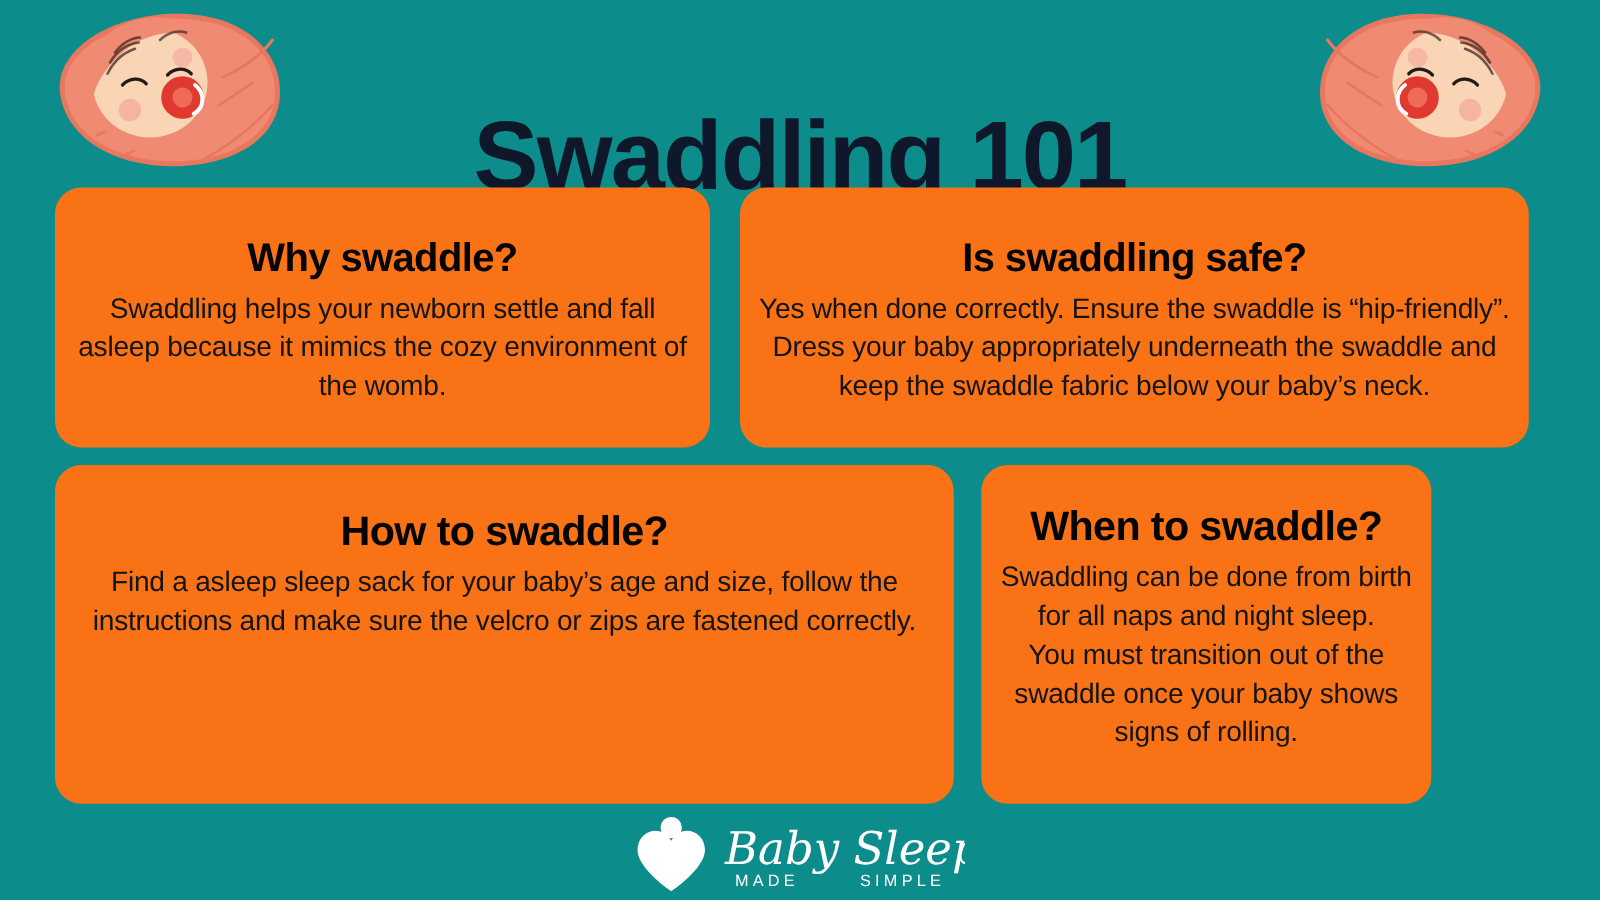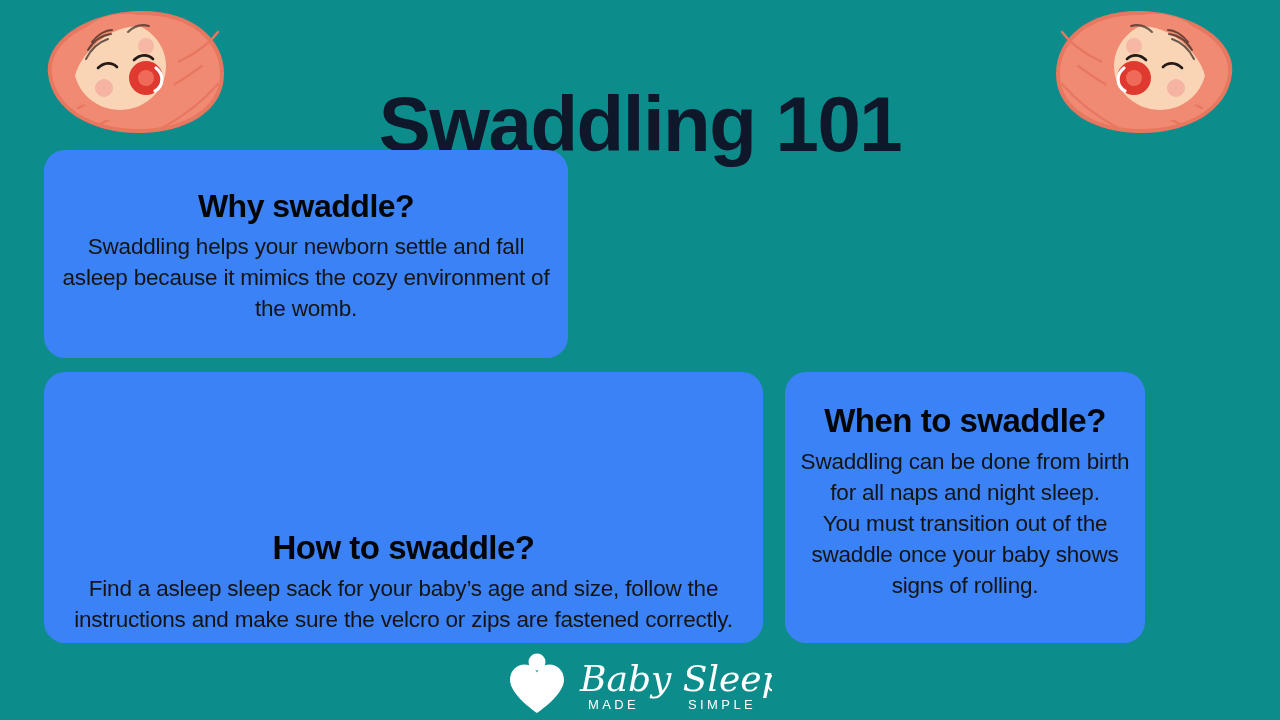--- a/index.html
+++ b/index.html
@@ -40,21 +40,21 @@
     font-size: 78px;
     line-height: 116px;
     font-weight: 800;
     letter-spacing: -1.5px;
     white-space: nowrap;
   }
 
   
   .card {
     position: absolute;
-    background: #3b82f6;
+    background: #f97316;
     border-radius: 21px;
     box-sizing: border-box;
     display: flex;
     flex-direction: column;
     justify-content: center;
     padding: 8px 14px;
   }
   #card-why   { left: 44px;  top: 150px; width: 524px; height: 208px; }
   #card-safe  { left: 592px; top: 150px; width: 631px; height: 208px; }
   #card-how   { left: 44px;  top: 372px; width: 719px; height: 271px; }
@@ -77,21 +77,21 @@
     line-height: 31px;
     letter-spacing: -0.2px;
     white-space: pre-line;
   }
 
   #card-how .card-title  { font-size: 33px; }
   #card-how .card-body   { font-size: 22.5px; }
   #card-when .card-title { font-size: 33px; }
 
   
-  #card-how { justify-content: flex-end; padding-top: 32px; }
+  #card-how { justify-content: flex-start; padding-top: 32px; }
   #card-when { justify-content: flex-start; padding-top: 28px; }
 
   
   #logo {
     position: absolute;
     left: 0; top: 648px;
     width: 1280px; height: 72px;
     display: flex;
     align-items: center;
     justify-content: center;
@@ -170,20 +170,24 @@
         <path d="M114 60 C122 66 122 78 113 83" fill="none" stroke="#ffffff" stroke-width="3.2" stroke-linecap="round"></path>
       </svg>
     </div>
   </div>
 
   <div class="card" id="card-why">
     <h2 class="card-title">Why swaddle?</h2>
     <p class="card-body">Swaddling helps your newborn settle and fall asleep because it mimics the cozy environment of the womb.</p>
   </div>
 
+  <div class="card" id="card-safe">
+    <h2 class="card-title">Is swaddling safe?</h2>
+    <p class="card-body">Yes when done correctly. Ensure the swaddle is “hip-friendly”. Dress your baby appropriately underneath the swaddle and keep the swaddle fabric below your baby’s neck.</p>
+  </div>
 
   <div class="card" id="card-how">
     <h2 class="card-title">How to swaddle?</h2>
     <p class="card-body">Find a asleep sleep sack for your baby’s age and size, follow the instructions and make sure the velcro or zips are fastened correctly.</p>
   </div>
 
   <div class="card" id="card-when">
     <h2 class="card-title">When to swaddle?</h2>
     <p class="card-body">Swaddling can be done from birth for all naps and night sleep.
 You must transition out of the swaddle once your baby shows signs of rolling.</p>

